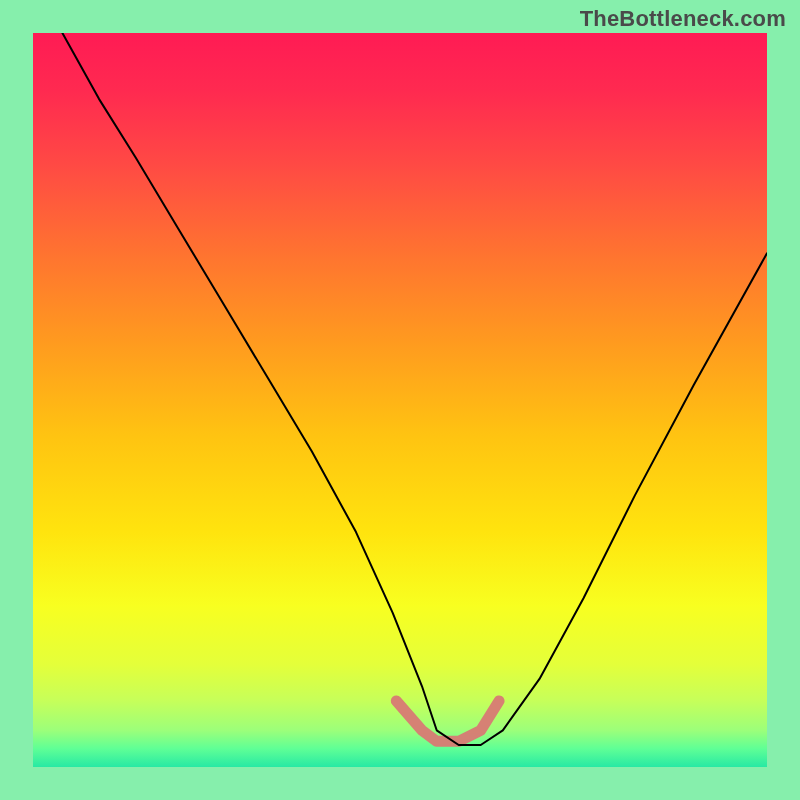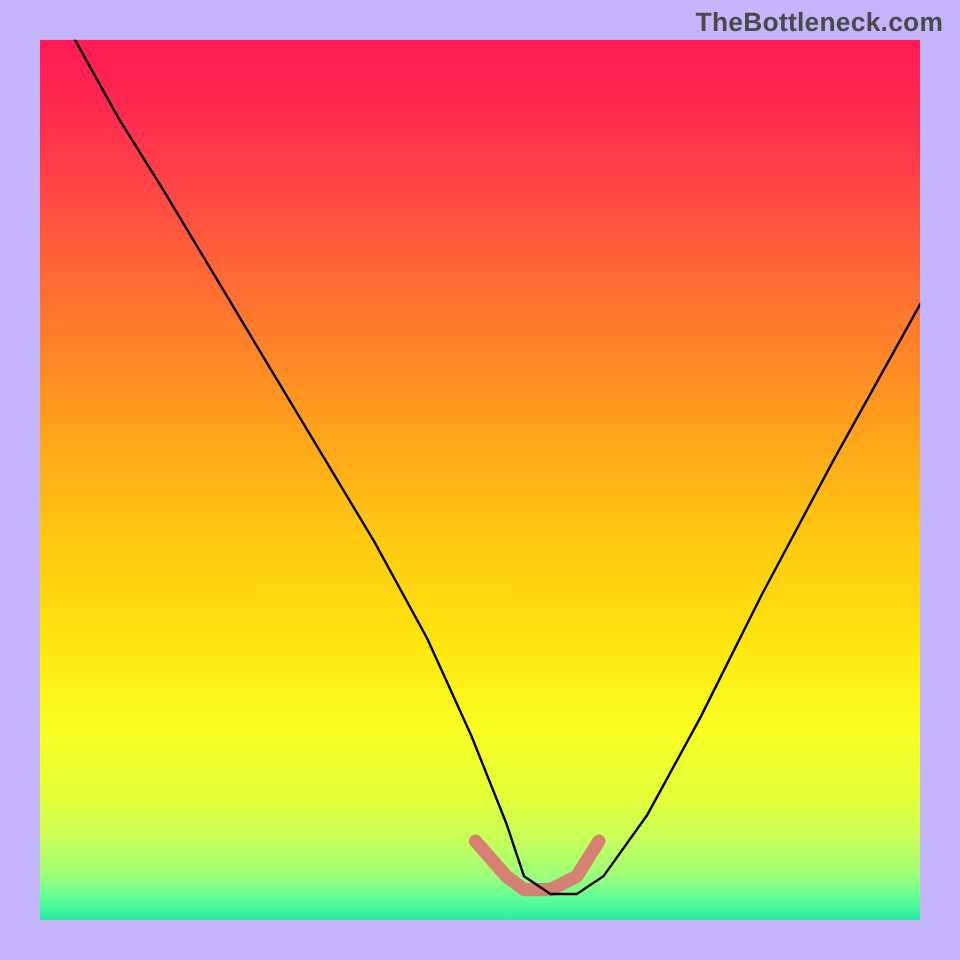--- a/index.html
+++ b/index.html
@@ -8,21 +8,21 @@
     width: 800px;
     height: 800px;
     background: #000;
     overflow: hidden;
     font-family: Arial, Helvetica, sans-serif;
   }
   .frame {
     position: relative;
     width: 800px;
     height: 800px;
-    background: #c4b5fd;
+    background: #86efac;
   }
   .watermark {
     position: absolute;
     top: 6px;
     right: 14px;
     color: #4a4a4a;
     font-size: 22px;
     font-weight: 600;
     letter-spacing: 0.2px;
     z-index: 20;

